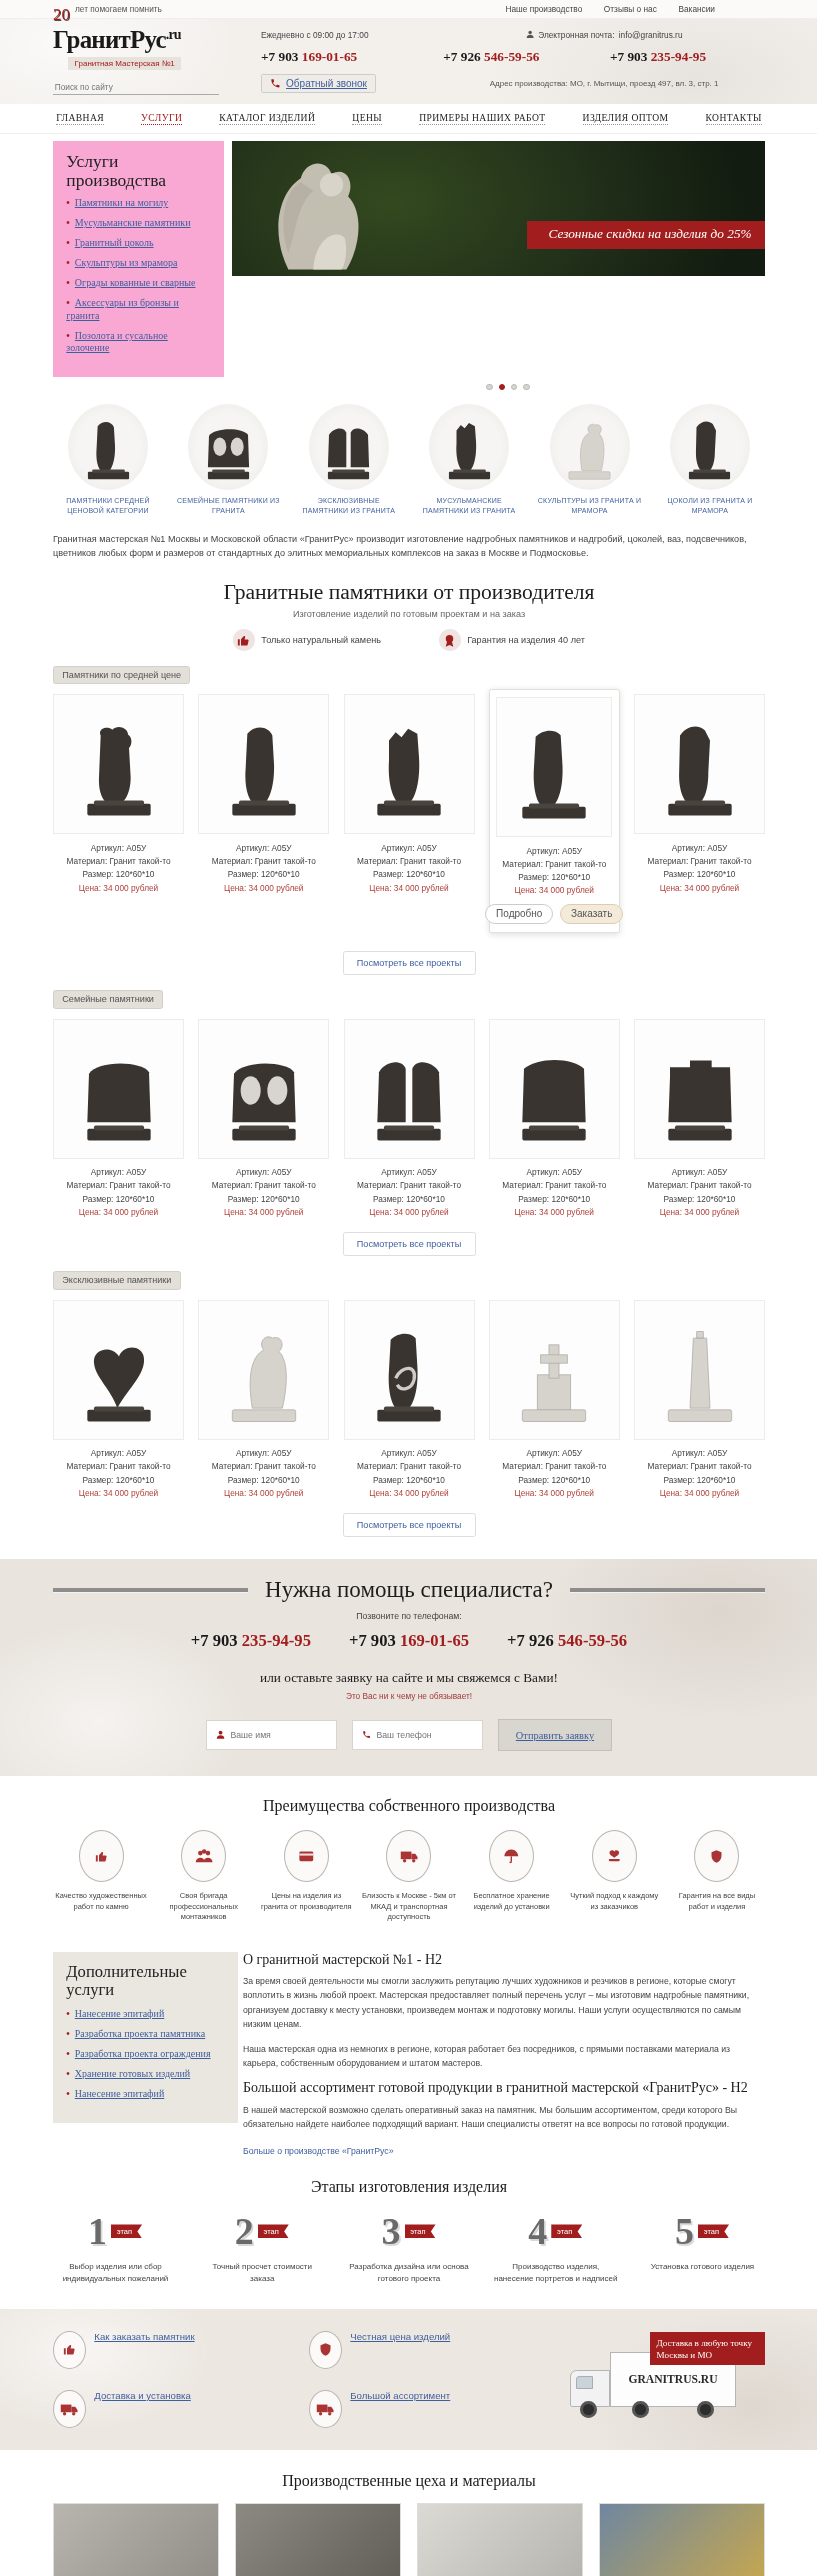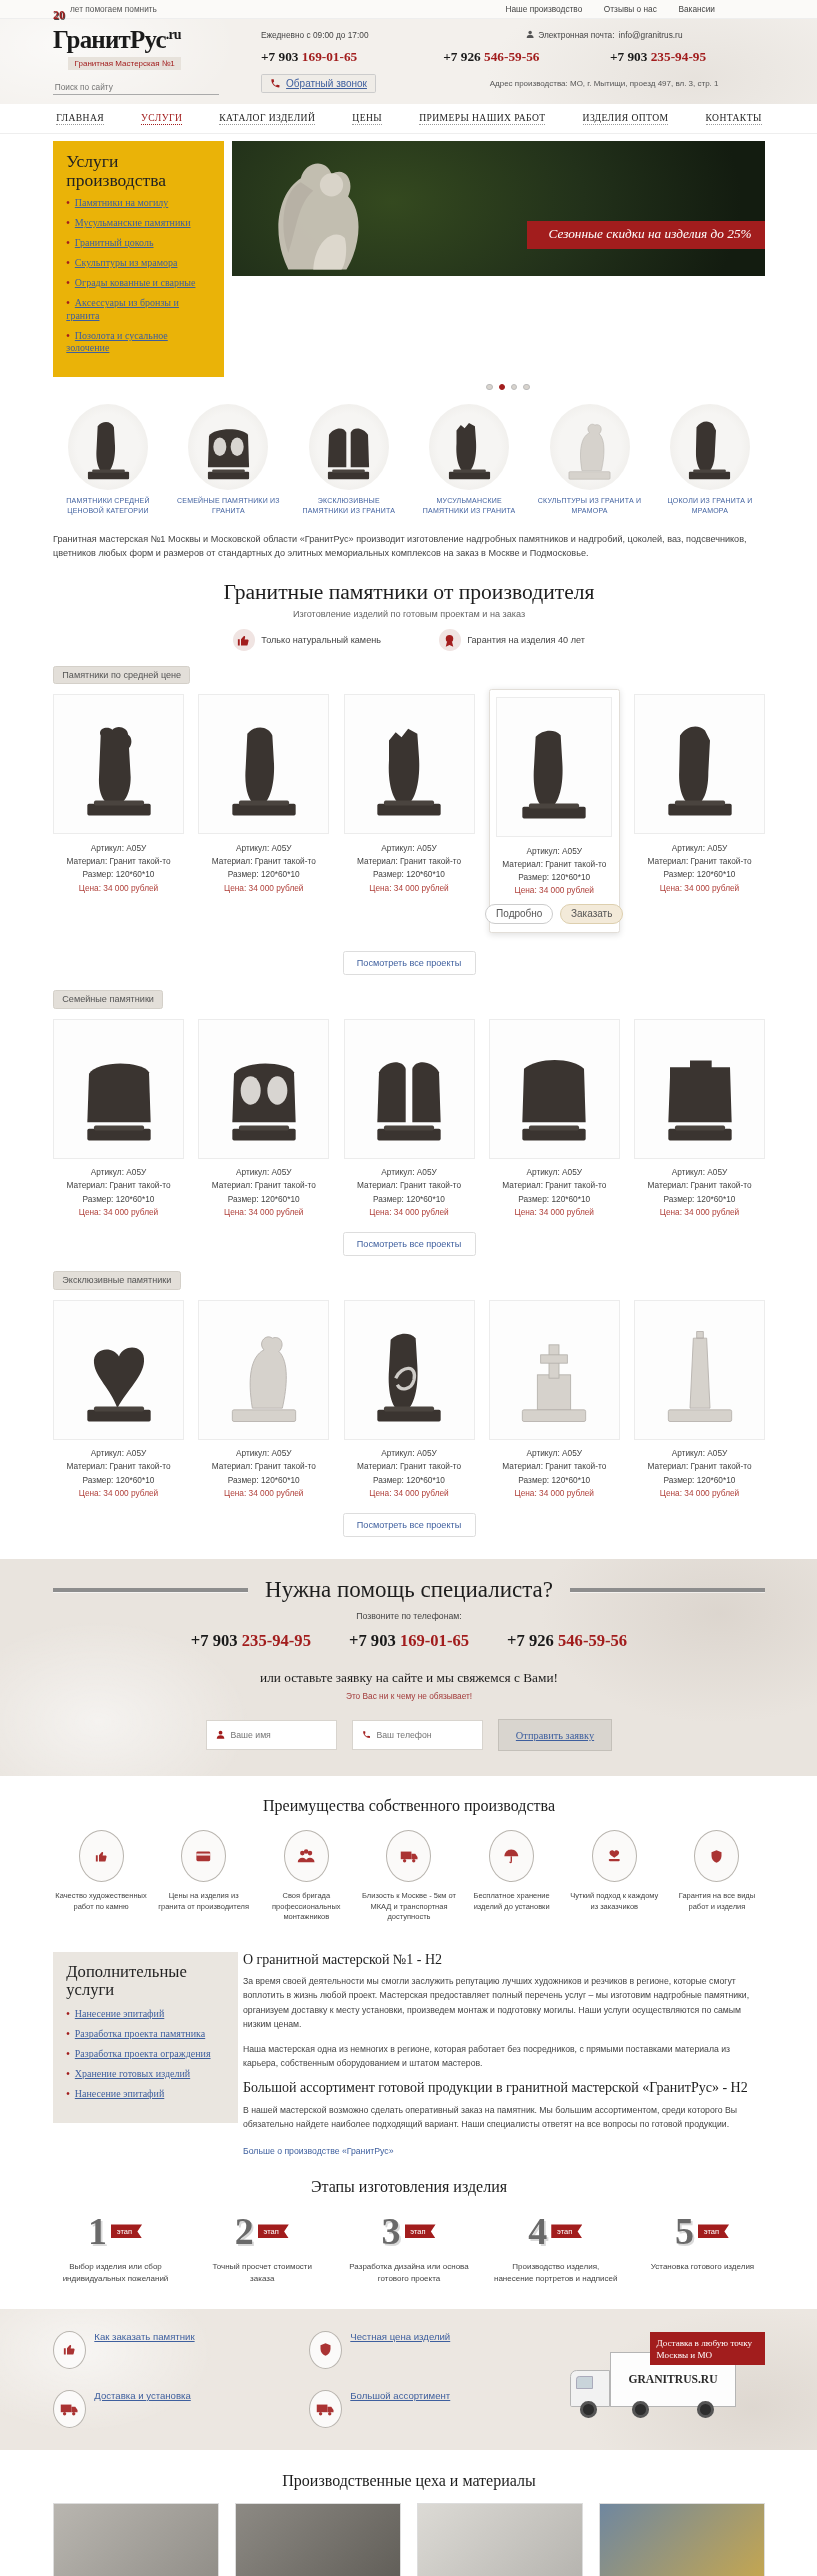--- a/index.html
+++ b/index.html
@@ -5,21 +5,21 @@
   * { margin:0; padding:0; box-sizing:border-box; }
   html,body { width:818px; }
   body { font-family:"Liberation Sans", sans-serif; color:#333; background:#fff; }
   .wrap { width:712px; margin:0 auto; }
   a { text-decoration:none; }
 
   
   .topbar { background:#fbfaf8; border-bottom:0.8px solid #eee; }
   .topbar-in { display:flex; justify-content:space-between; align-items:center; height:18.3px; }
   .tagline { display:flex; align-items:center; gap:5px; font-size:8.3px; color:#555; }
-  .badge20 { font-family:"Liberation Serif",serif; font-weight:bold; color:#a21d1d; font-size:12px; text-shadow:0.8px 0.8px 0 #4a4a4a;margin-top:12px; }
+  .badge20 { font-family:"Liberation Serif",serif; font-weight:normal; color:#a21d1d; font-size:17px; text-shadow:0.8px 0.8px 0 #4a4a4a;margin-top:12px; }
   .topbar-links { display:flex; gap:21.6px; margin-right:50px; }
   .topbar-links a { font-size:8.3px; color:#444; }
 
   
   header { background:#f3f0ec;
     background-image:radial-gradient(ellipse 266px 133px at 8% 30%, rgba(255,255,255,.65), transparent 65%),
                      radial-gradient(ellipse 349px 166px at 85% 70%, rgba(195,186,176,.25), transparent 60%);
     padding:6.6px 0 8.3px; }
   .header-in { display:flex; }
   .logo-block { width:208px; }
@@ -38,21 +38,21 @@
   .addr { grid-column:2 / span 2; font-size:8px; color:#555; text-align:center; }
 
   
   nav { background:#fff; border-bottom:0.8px solid #eee; }
   .nav-in { display:flex; justify-content:space-between; padding:8.3px 3.3px; }
   .nav-item { font-family:"Liberation Serif",serif; font-size:9.6px; letter-spacing:0.4px; color:#222; border-bottom:0.8px dotted #999; padding-bottom:0.8px; }
   .nav-item.active { color:#a21d1d; border-bottom-color:#a21d1d; }
 
   
   .hero { display:flex; gap:8.3px; margin-top:6.6px; }
-  .sidebar { width:190px; background:#eab308; padding:11.6px 13.3px 15px; }
+  .sidebar { width:190px; background:#f9a8d4; padding:11.6px 13.3px 15px; }
   .sidebar h3 { font-family:"Liberation Serif",serif; font-size:17.5px; line-height:1.05; color:#222; font-weight:normal; margin-bottom:8.3px; }
   .sidebar ul { list-style:none; }
   .sidebar li { margin-bottom:7.5px; font-size:10px; line-height:1.25; }
   .sidebar li::before { content:"•"; color:#a21d1d; margin-right:5px; }
   .sidebar a { font-family:"Liberation Serif",serif; color:#3e5f9e; text-decoration:underline; }
   .slider { position:relative; width:605px; height:135px; overflow:hidden;
     background:radial-gradient(ellipse 349px 216px at 30% 45%, #34491f 0%, #22311a 55%, #131c10 100%); }
   .angel { position:absolute; left:23px; bottom:-6.6px; }
   .ribbon { position:absolute; right:0; top:80px; background:#a21d1d; color:#fff; padding:5.8px 13.3px 6.6px 21.6px;
     font-family:"Liberation Serif",serif; font-style:italic; font-size:13.3px; }
@@ -638,37 +638,37 @@
       <div class="adv">
         <div class="adv-ic">
           <svg width="15" height="15" viewBox="0 0 24 24" fill="currentColor">
             <path d="M3 10h3v10H3zM8 20h8.8c.9 0 1.6-.6 1.8-1.4l1.5-6.1c.3-1.1-.6-2.1-1.7-2.1h-4.6l.8-3.7c.2-1-.5-1.9-1.5-1.9-.5 0-1 .3-1.3.7L8 10z"></path>
           </svg>
         </div>
         <div class="adv-label">Качество художественных работ по камню</div>
       </div>
       <div class="adv">
         <div class="adv-ic">
-          <svg width="16.6" height="16.6" viewBox="0 0 24 24" fill="currentColor">
-            <rect x="2" y="5" width="20" height="14" rx="2"></rect>
-            <rect x="2" y="8" width="20" height="3" fill="#fff" opacity=".85"></rect>
-          </svg>
-        </div>
-        <div class="adv-label">Цены на изделия из гранита от производителя</div>
-      </div>
-      <div class="adv">
-        <div class="adv-ic">
           <svg width="18.3" height="18.3" viewBox="0 0 24 24" fill="currentColor">
             <circle cx="7" cy="8" r="3"></circle>
             <circle cx="17" cy="8" r="3"></circle>
             <circle cx="12" cy="6" r="3"></circle>
             <path d="M1 20c0-4 3-6 6-6s6 2 6 6zM11 20c.2-4 3-6 6-6s6 2 6 6z"></path>
           </svg>
         </div>
         <div class="adv-label">Своя бригада профессиональных монтажников</div>
+      </div>
+      <div class="adv">
+        <div class="adv-ic">
+          <svg width="16.6" height="16.6" viewBox="0 0 24 24" fill="currentColor">
+            <rect x="2" y="5" width="20" height="14" rx="2"></rect>
+            <rect x="2" y="8" width="20" height="3" fill="#fff" opacity=".85"></rect>
+          </svg>
+        </div>
+        <div class="adv-label">Цены на изделия из гранита от производителя</div>
       </div>
       <div class="adv">
         <div class="adv-ic">
           <svg width="18.3" height="18.3" viewBox="0 0 24 24" fill="currentColor">
             <rect x="1" y="6" width="14" height="10"></rect>
             <path d="M15 9h5l3 4v3h-8z"></path>
             <circle cx="6" cy="18" r="2.2"></circle>
             <circle cx="18" cy="18" r="2.2"></circle>
           </svg>
         </div>

